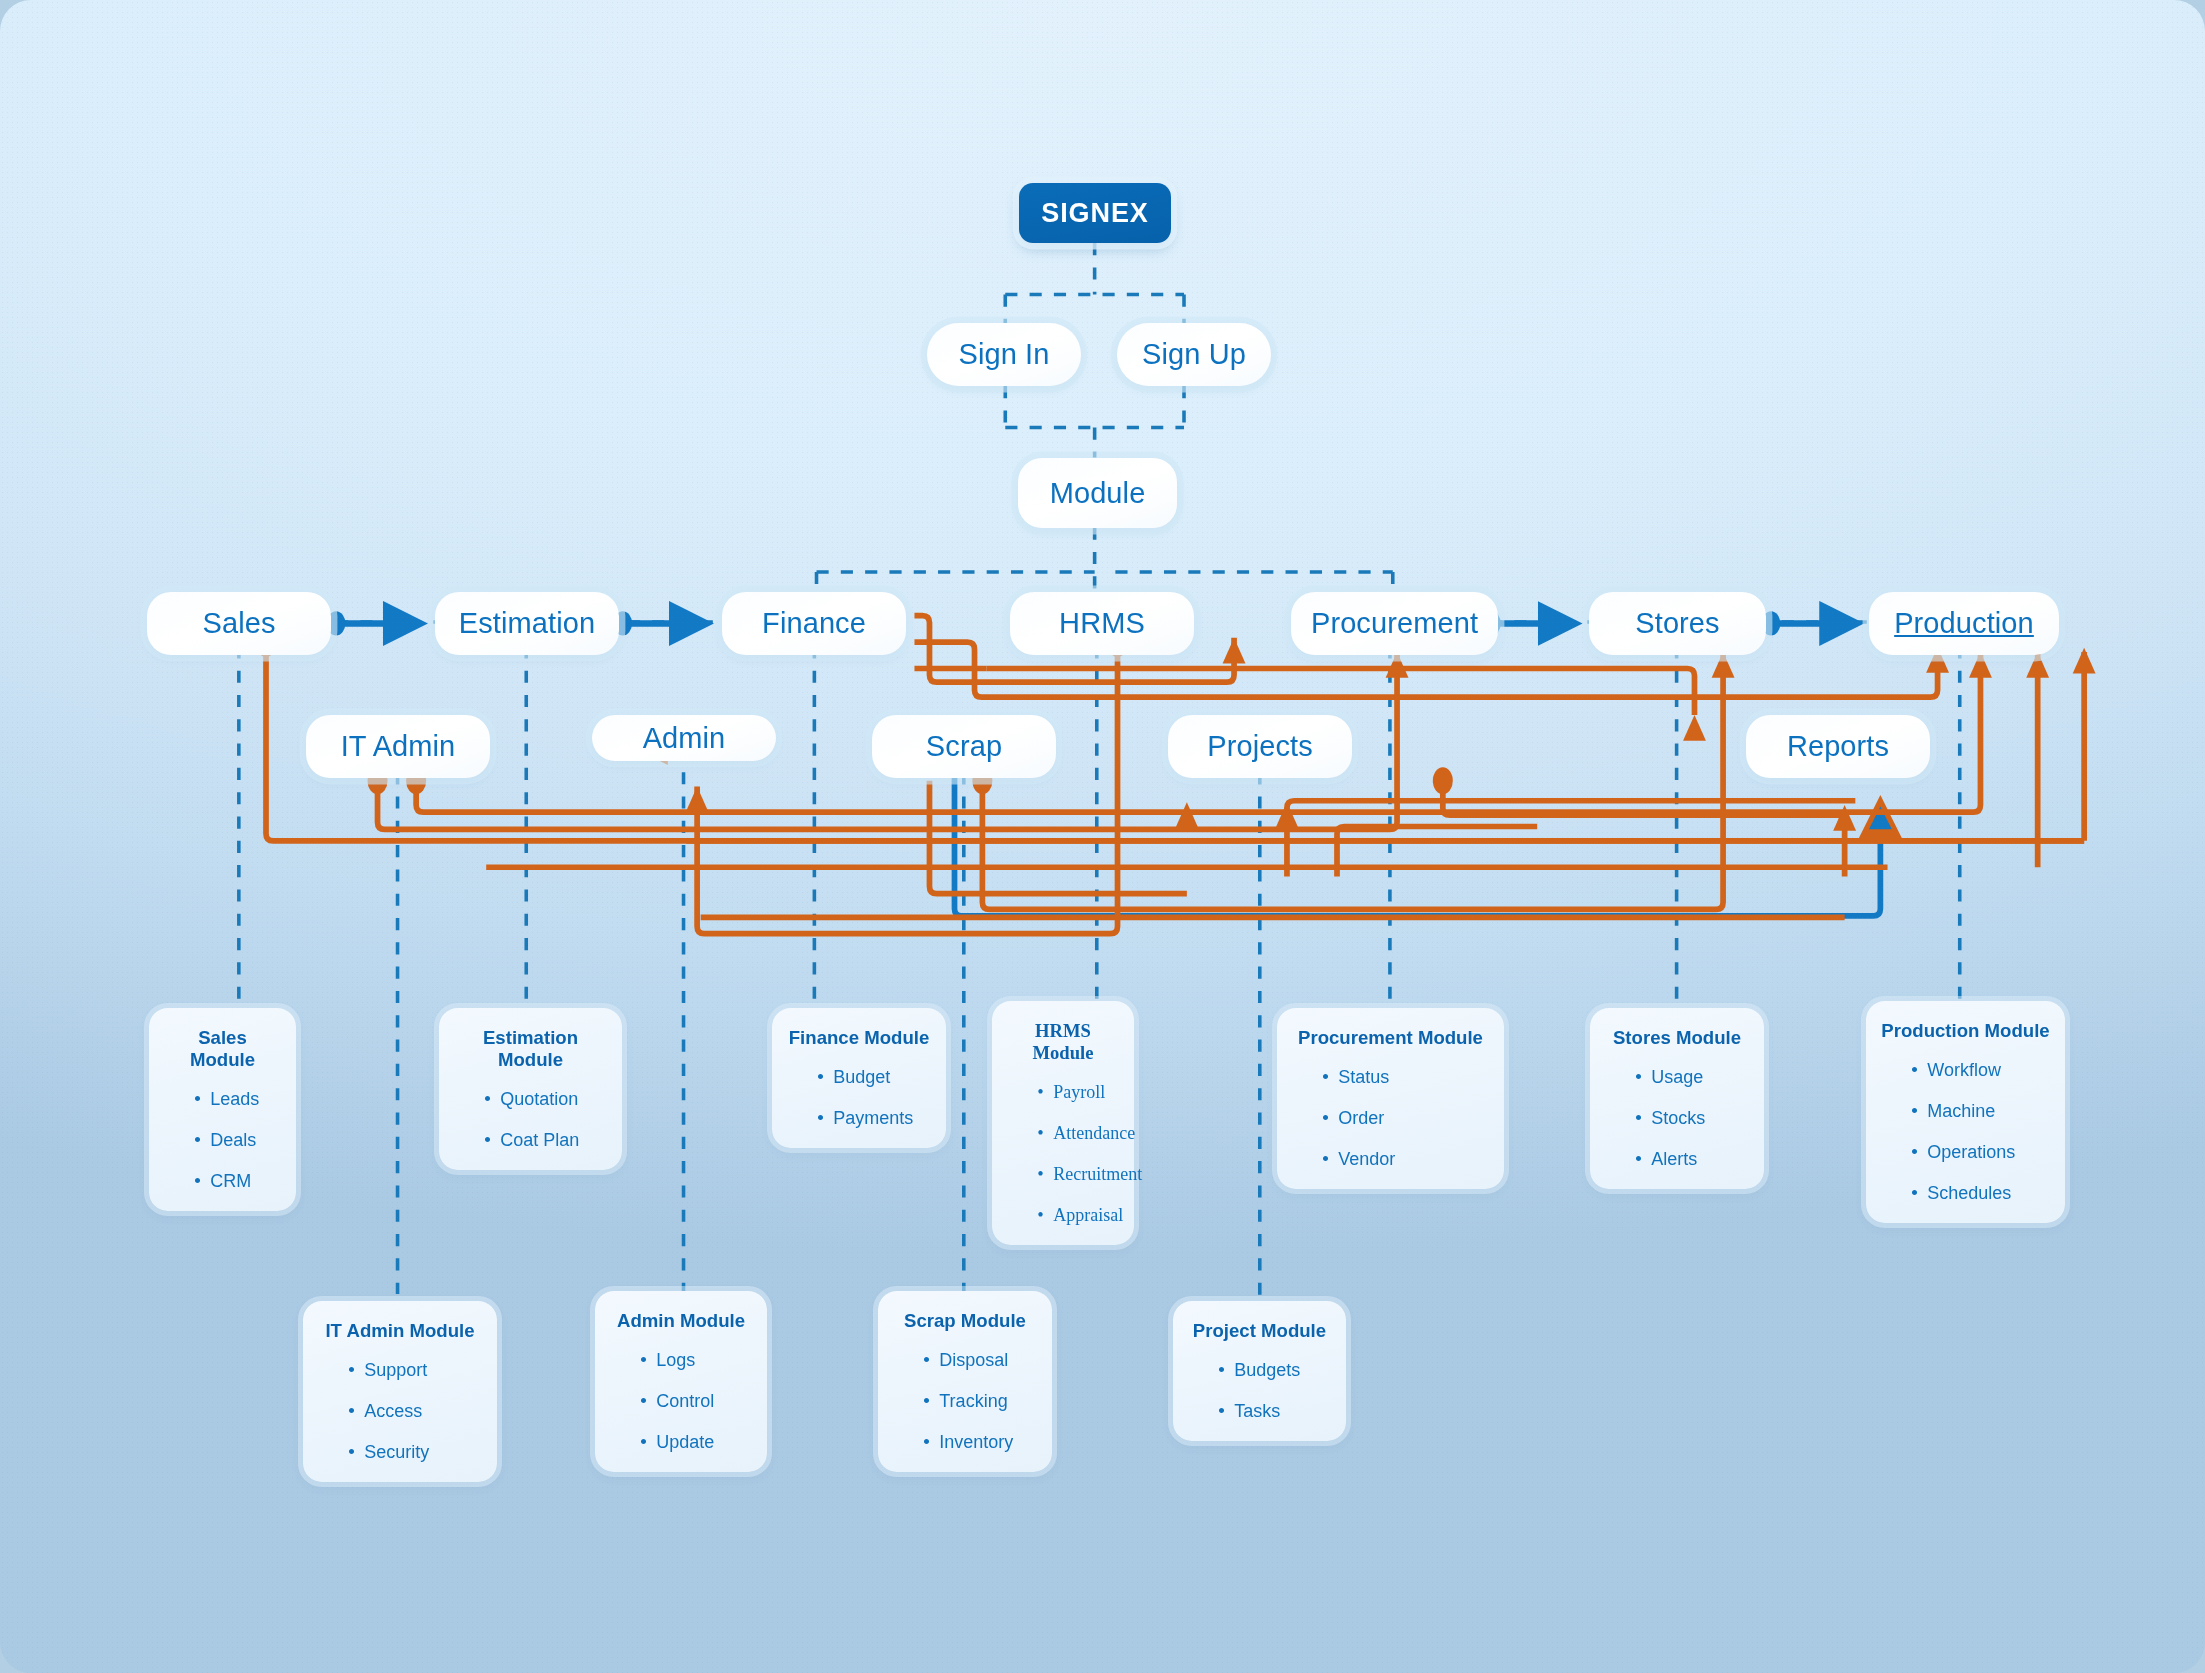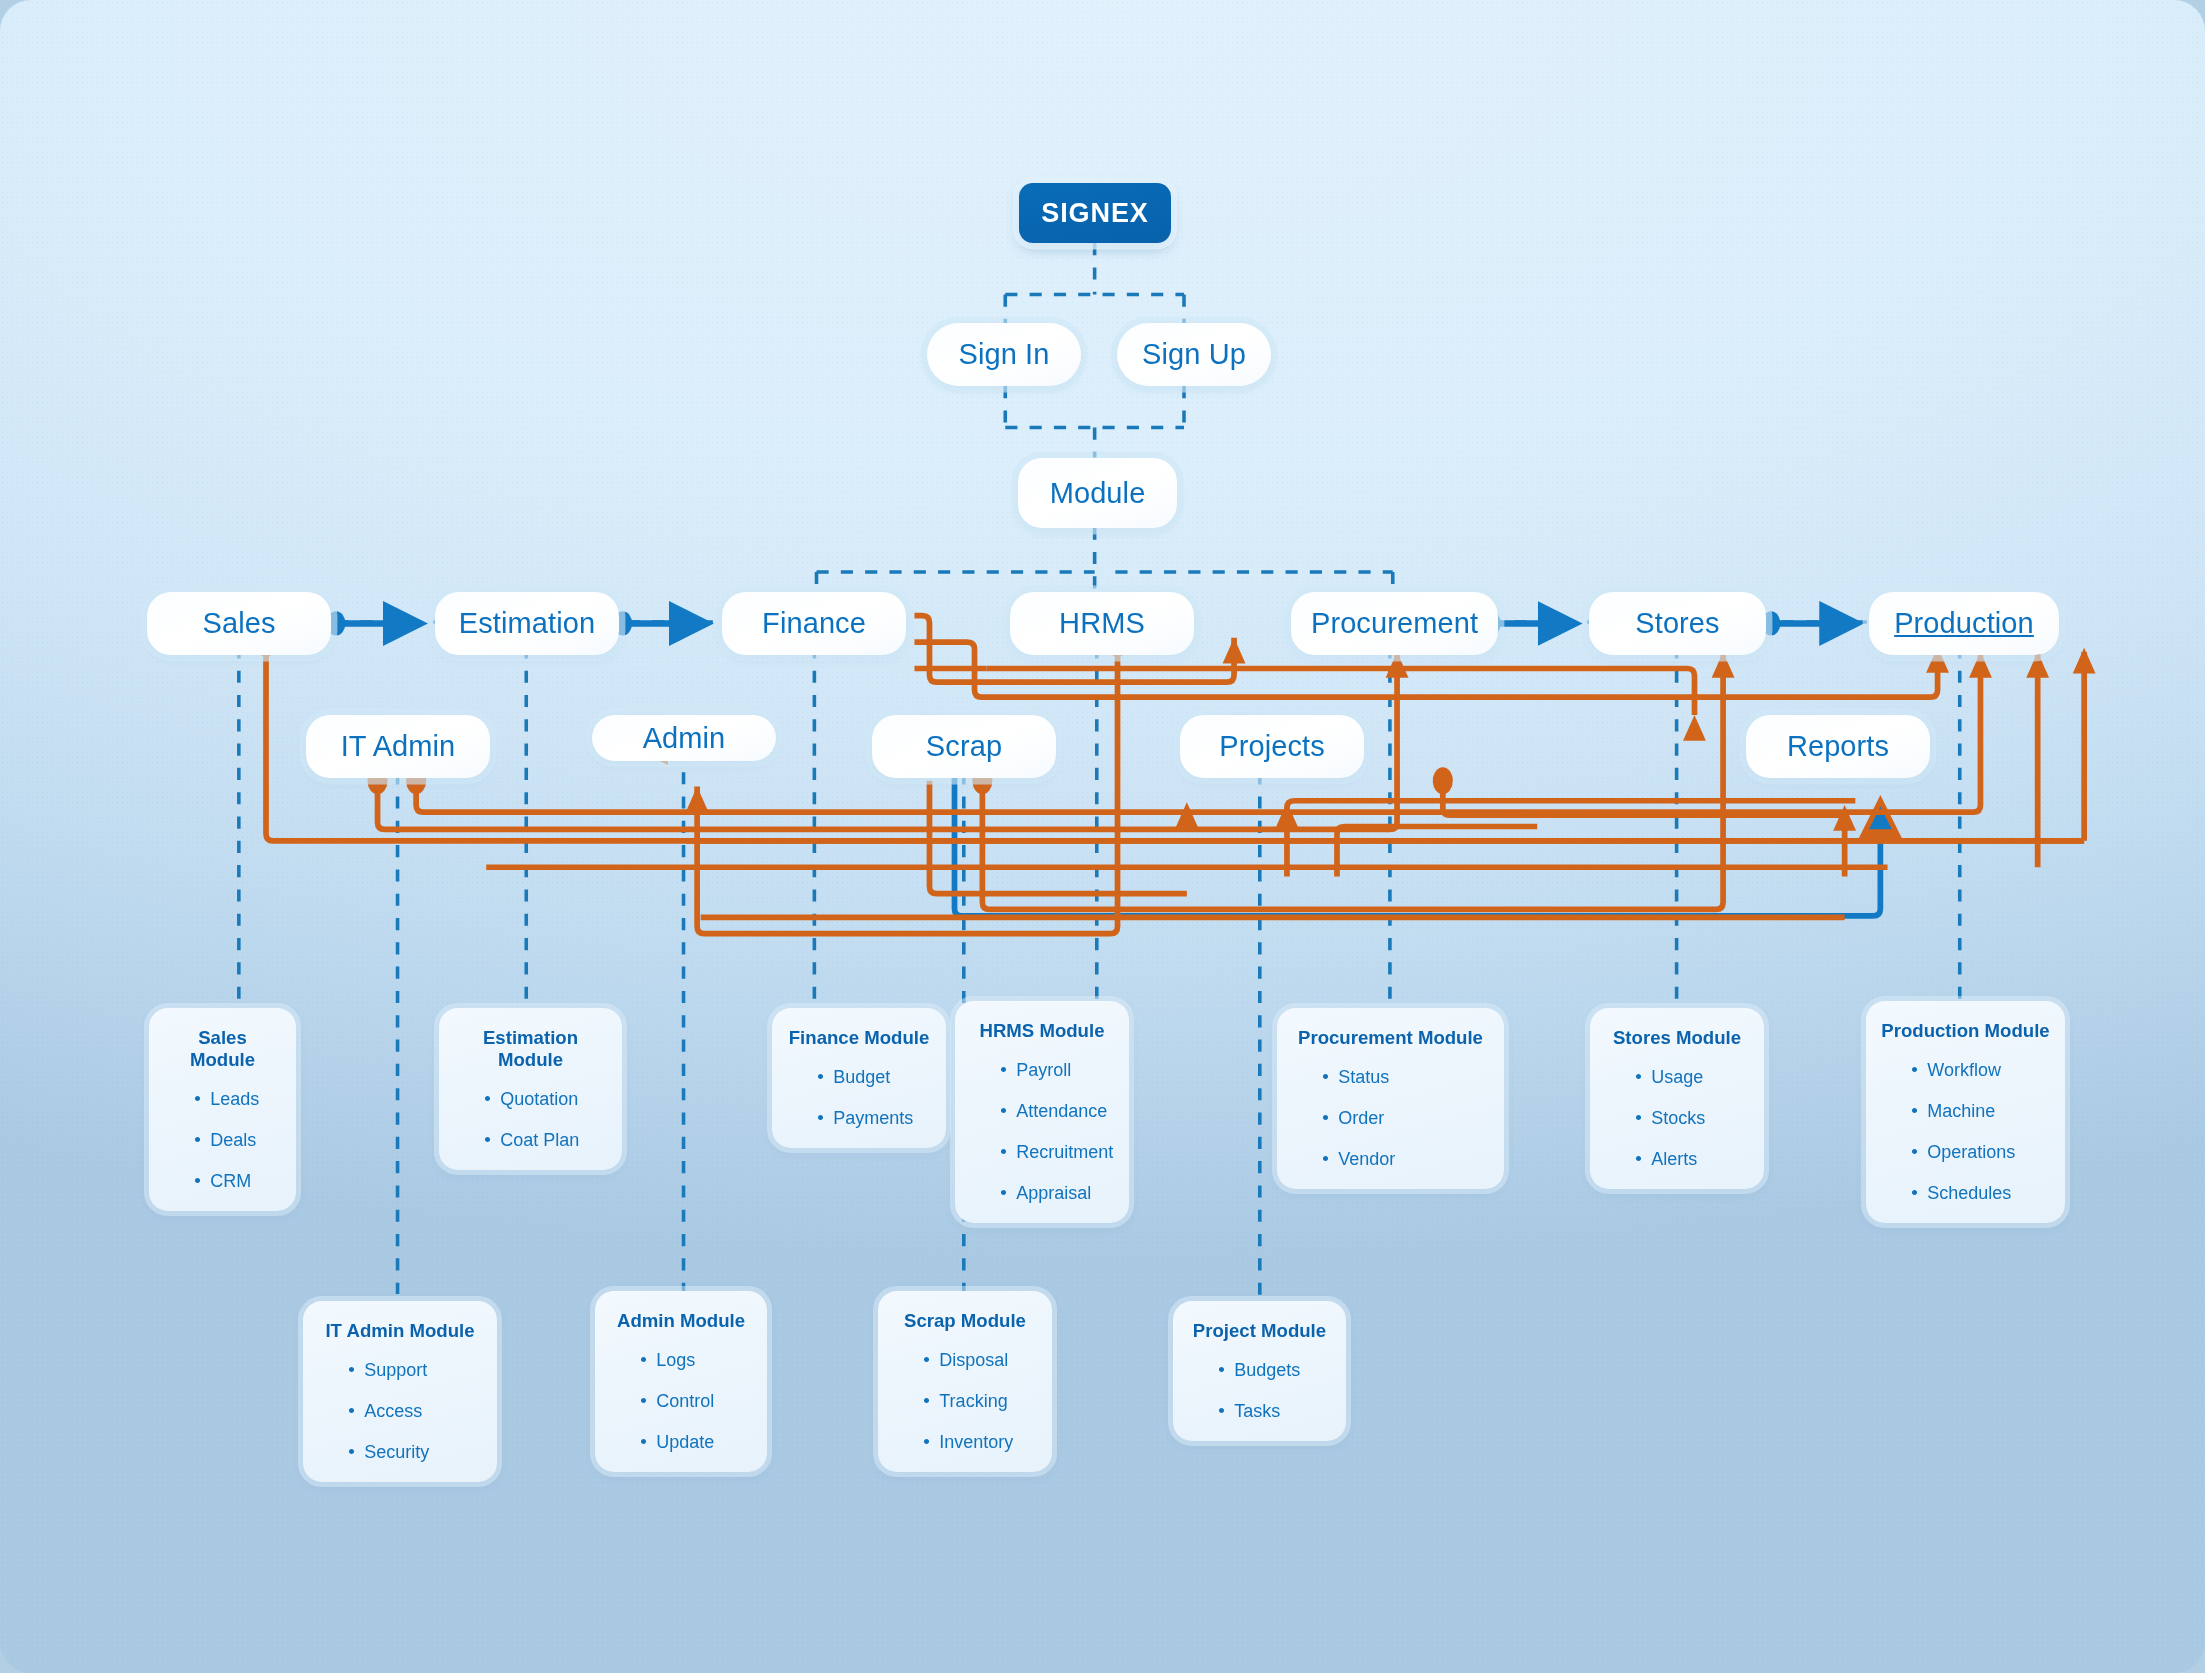--- a/index.html
+++ b/index.html
@@ -261,21 +261,21 @@
 
   <div class="node mod" style="left:306px; top:715px; width:184px; height:63px;">
     <span>IT Admin</span>
   </div>
   <div class="node mod" style="left:592px; top:715px; width:184px; height:46px;">
     <span>Admin</span>
   </div>
   <div class="node mod" style="left:872px; top:715px; width:184px; height:63px;">
     <span>Scrap</span>
   </div>
-  <div class="node mod" style="left:1168px; top:715px; width:184px; height:63px;margin-left:12px;">
+  <div class="node mod" style="left:1168px; top:715px; width:184px; height:63px;">
     <span>Projects</span>
   </div>
   <div class="node mod" style="left:1746px; top:715px; width:184px; height:63px;">
     <span>Reports</span>
   </div>
 
   <div class="card" style="left:149px; top:1008px; width:147px;">
     <div class="card-title">Sales Module</div>
     <ul>
       <li>Leads</li>
@@ -293,21 +293,21 @@
   </div>
 
   <div class="card" style="left:728px; top:1008px; width:174px;margin-left:44px;">
     <div class="card-title">Finance Module</div>
     <ul>
       <li>Budget</li>
       <li>Payments</li>
     </ul>
   </div>
 
-  <div class="card" style="left:955px; top:1001px; width:174px;">
+  <div class="card" style="left:992px; top:1001px; width:142px;font-family:Liberation Serif, serif;">
     <div class="card-title">HRMS Module</div>
     <ul>
       <li>Payroll</li>
       <li>Attendance</li>
       <li>Recruitment</li>
       <li>Appraisal</li>
     </ul>
   </div>
 
   <div class="card" style="left:1277px; top:1008px; width:227px;">

